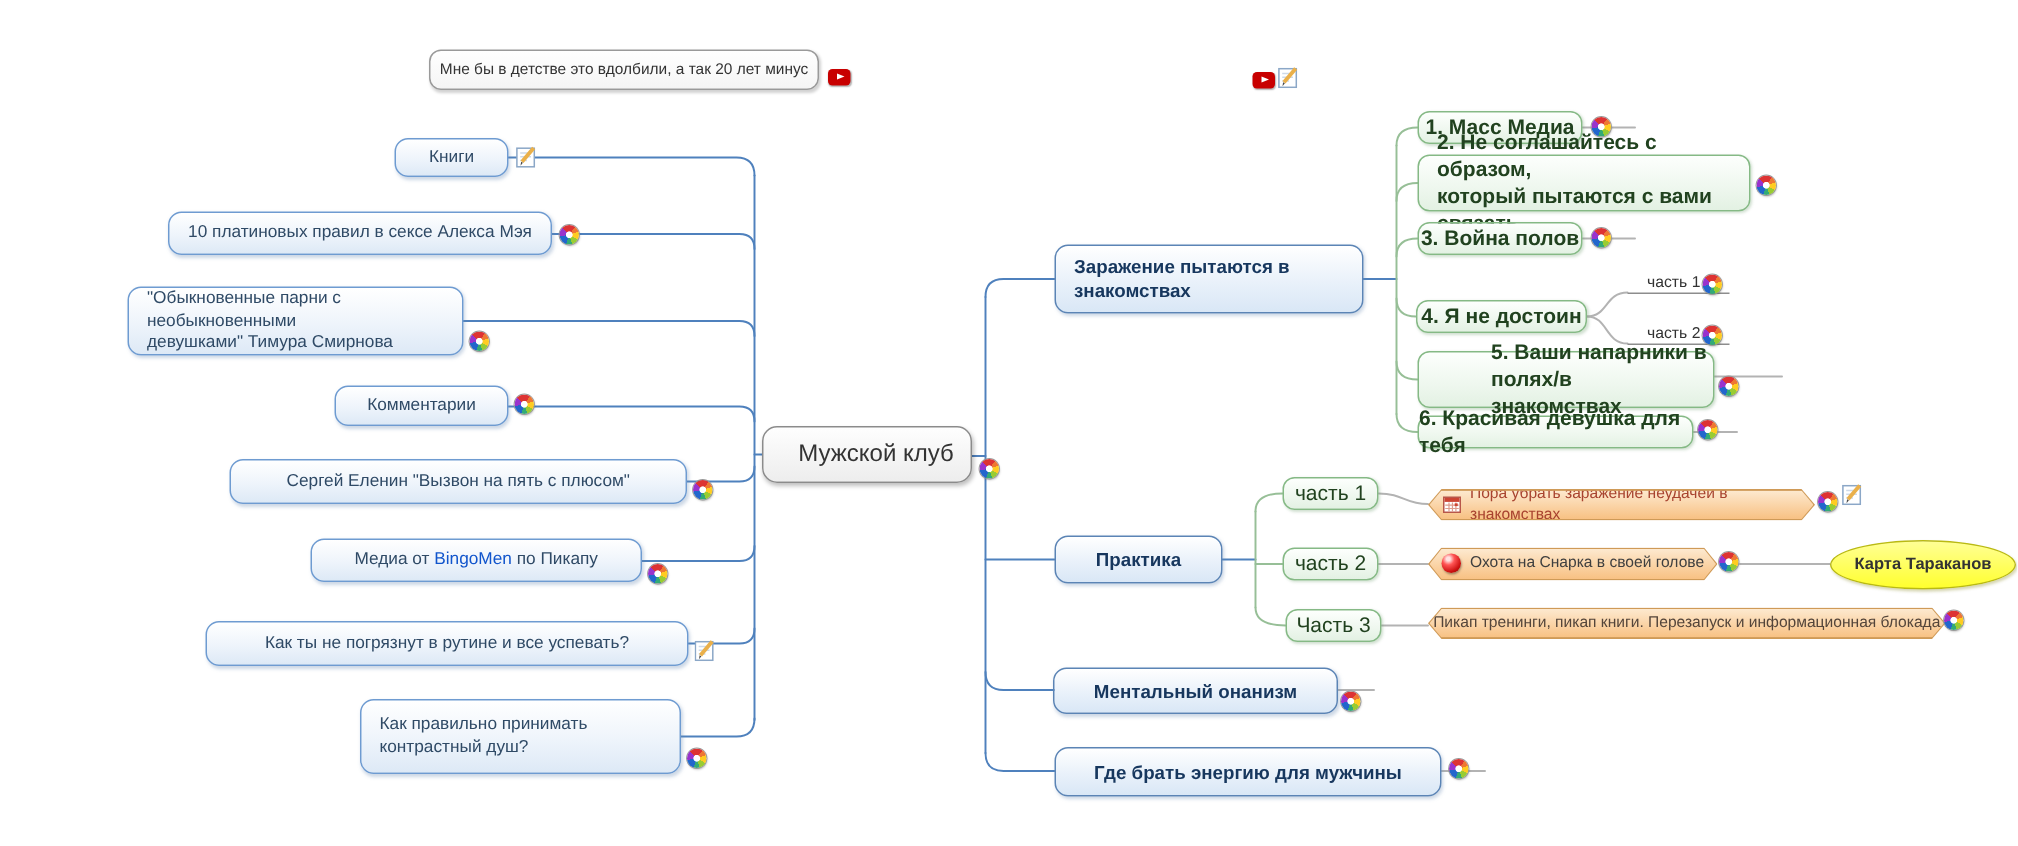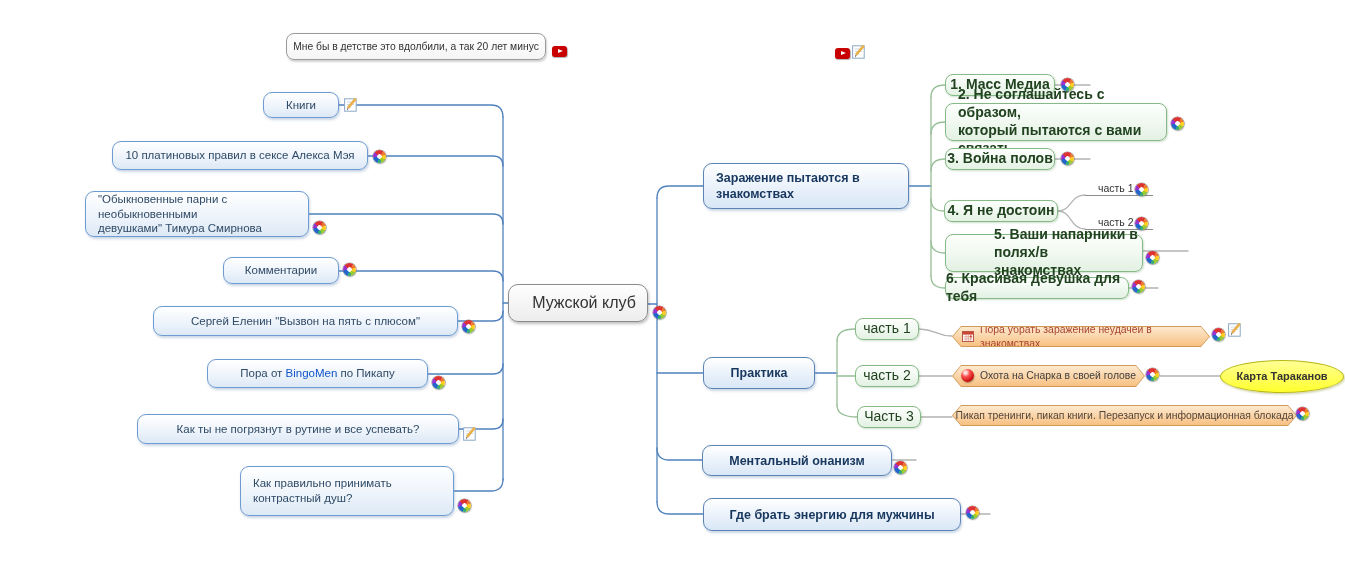--- a/index.html
+++ b/index.html
@@ -113,21 +113,21 @@
       <div class="txt">"Обыкновенные парни с необыкновенными
 девушками" Тимура Смирнова</div>
     </div>
     <div class="node blue" style="left: 223px; top: 257px; width: 116px; height: 27px;">
       <div class="txt">Комментарии</div>
     </div>
     <div class="node blue" style="left: 153px; top: 306px; width: 305px; height: 30px;">
       <div class="txt">Сергей Еленин "Вызвон на пять с плюсом"</div>
     </div>
     <div class="node blue" style="left: 207px; top: 359px; width: 221px; height: 29px;">
-      <div class="txt"><span>Пора от </span><span style="color: rgb(17, 85, 204);">BingoMen</span><span> по Пикапу</span></div>
+      <div class="txt"><span>Медиа от </span><span style="color: rgb(17, 85, 204);">BingoMen</span><span> по Пикапу</span></div>
     </div>
     <div class="node blue" style="left: 137px; top: 414px; width: 322px; height: 30px;">
       <div class="txt">Как ты не погрязнут в рутине и все успевать?</div>
     </div>
     <div class="node blue al" style="left: 240px; top: 466px; width: 214px; height: 50px;">
       <div class="txt">Как правильно принимать
 контрастный душ?</div>
     </div>
     <div class="node central" style="left: 508px; top: 284px; width: 140px; height: 38px;">
       <div class="txt">Мужской клуб</div>

